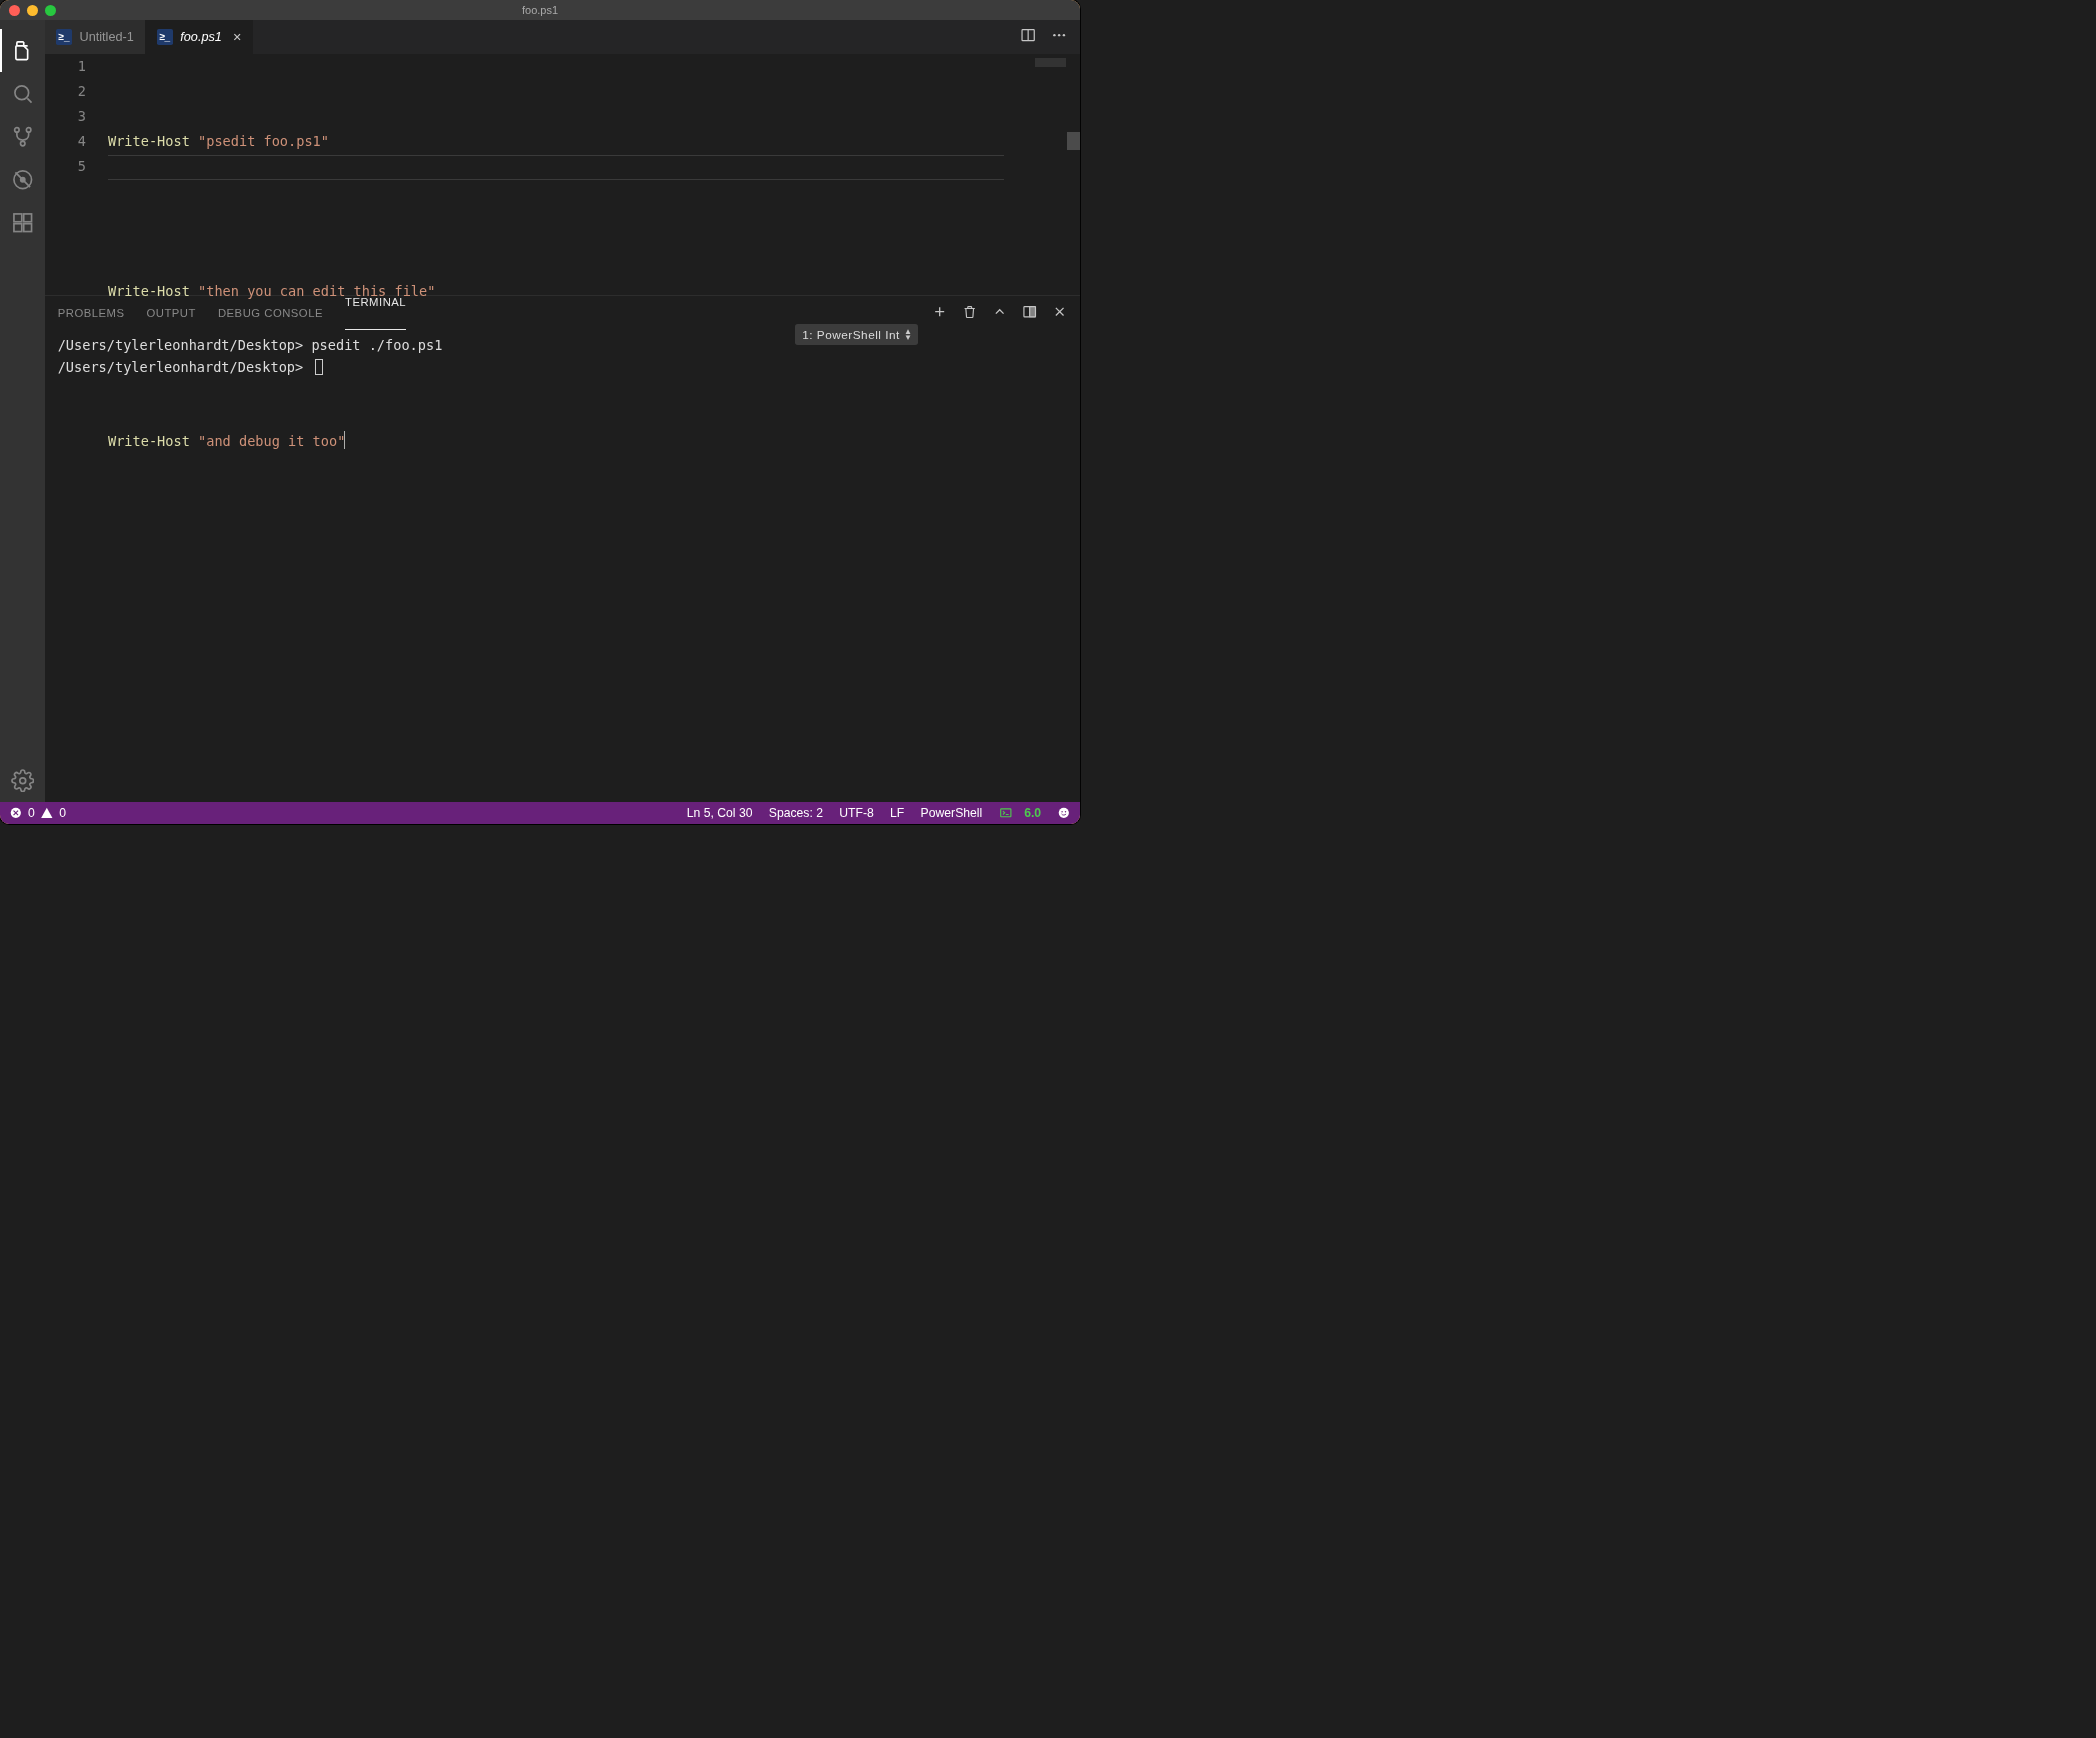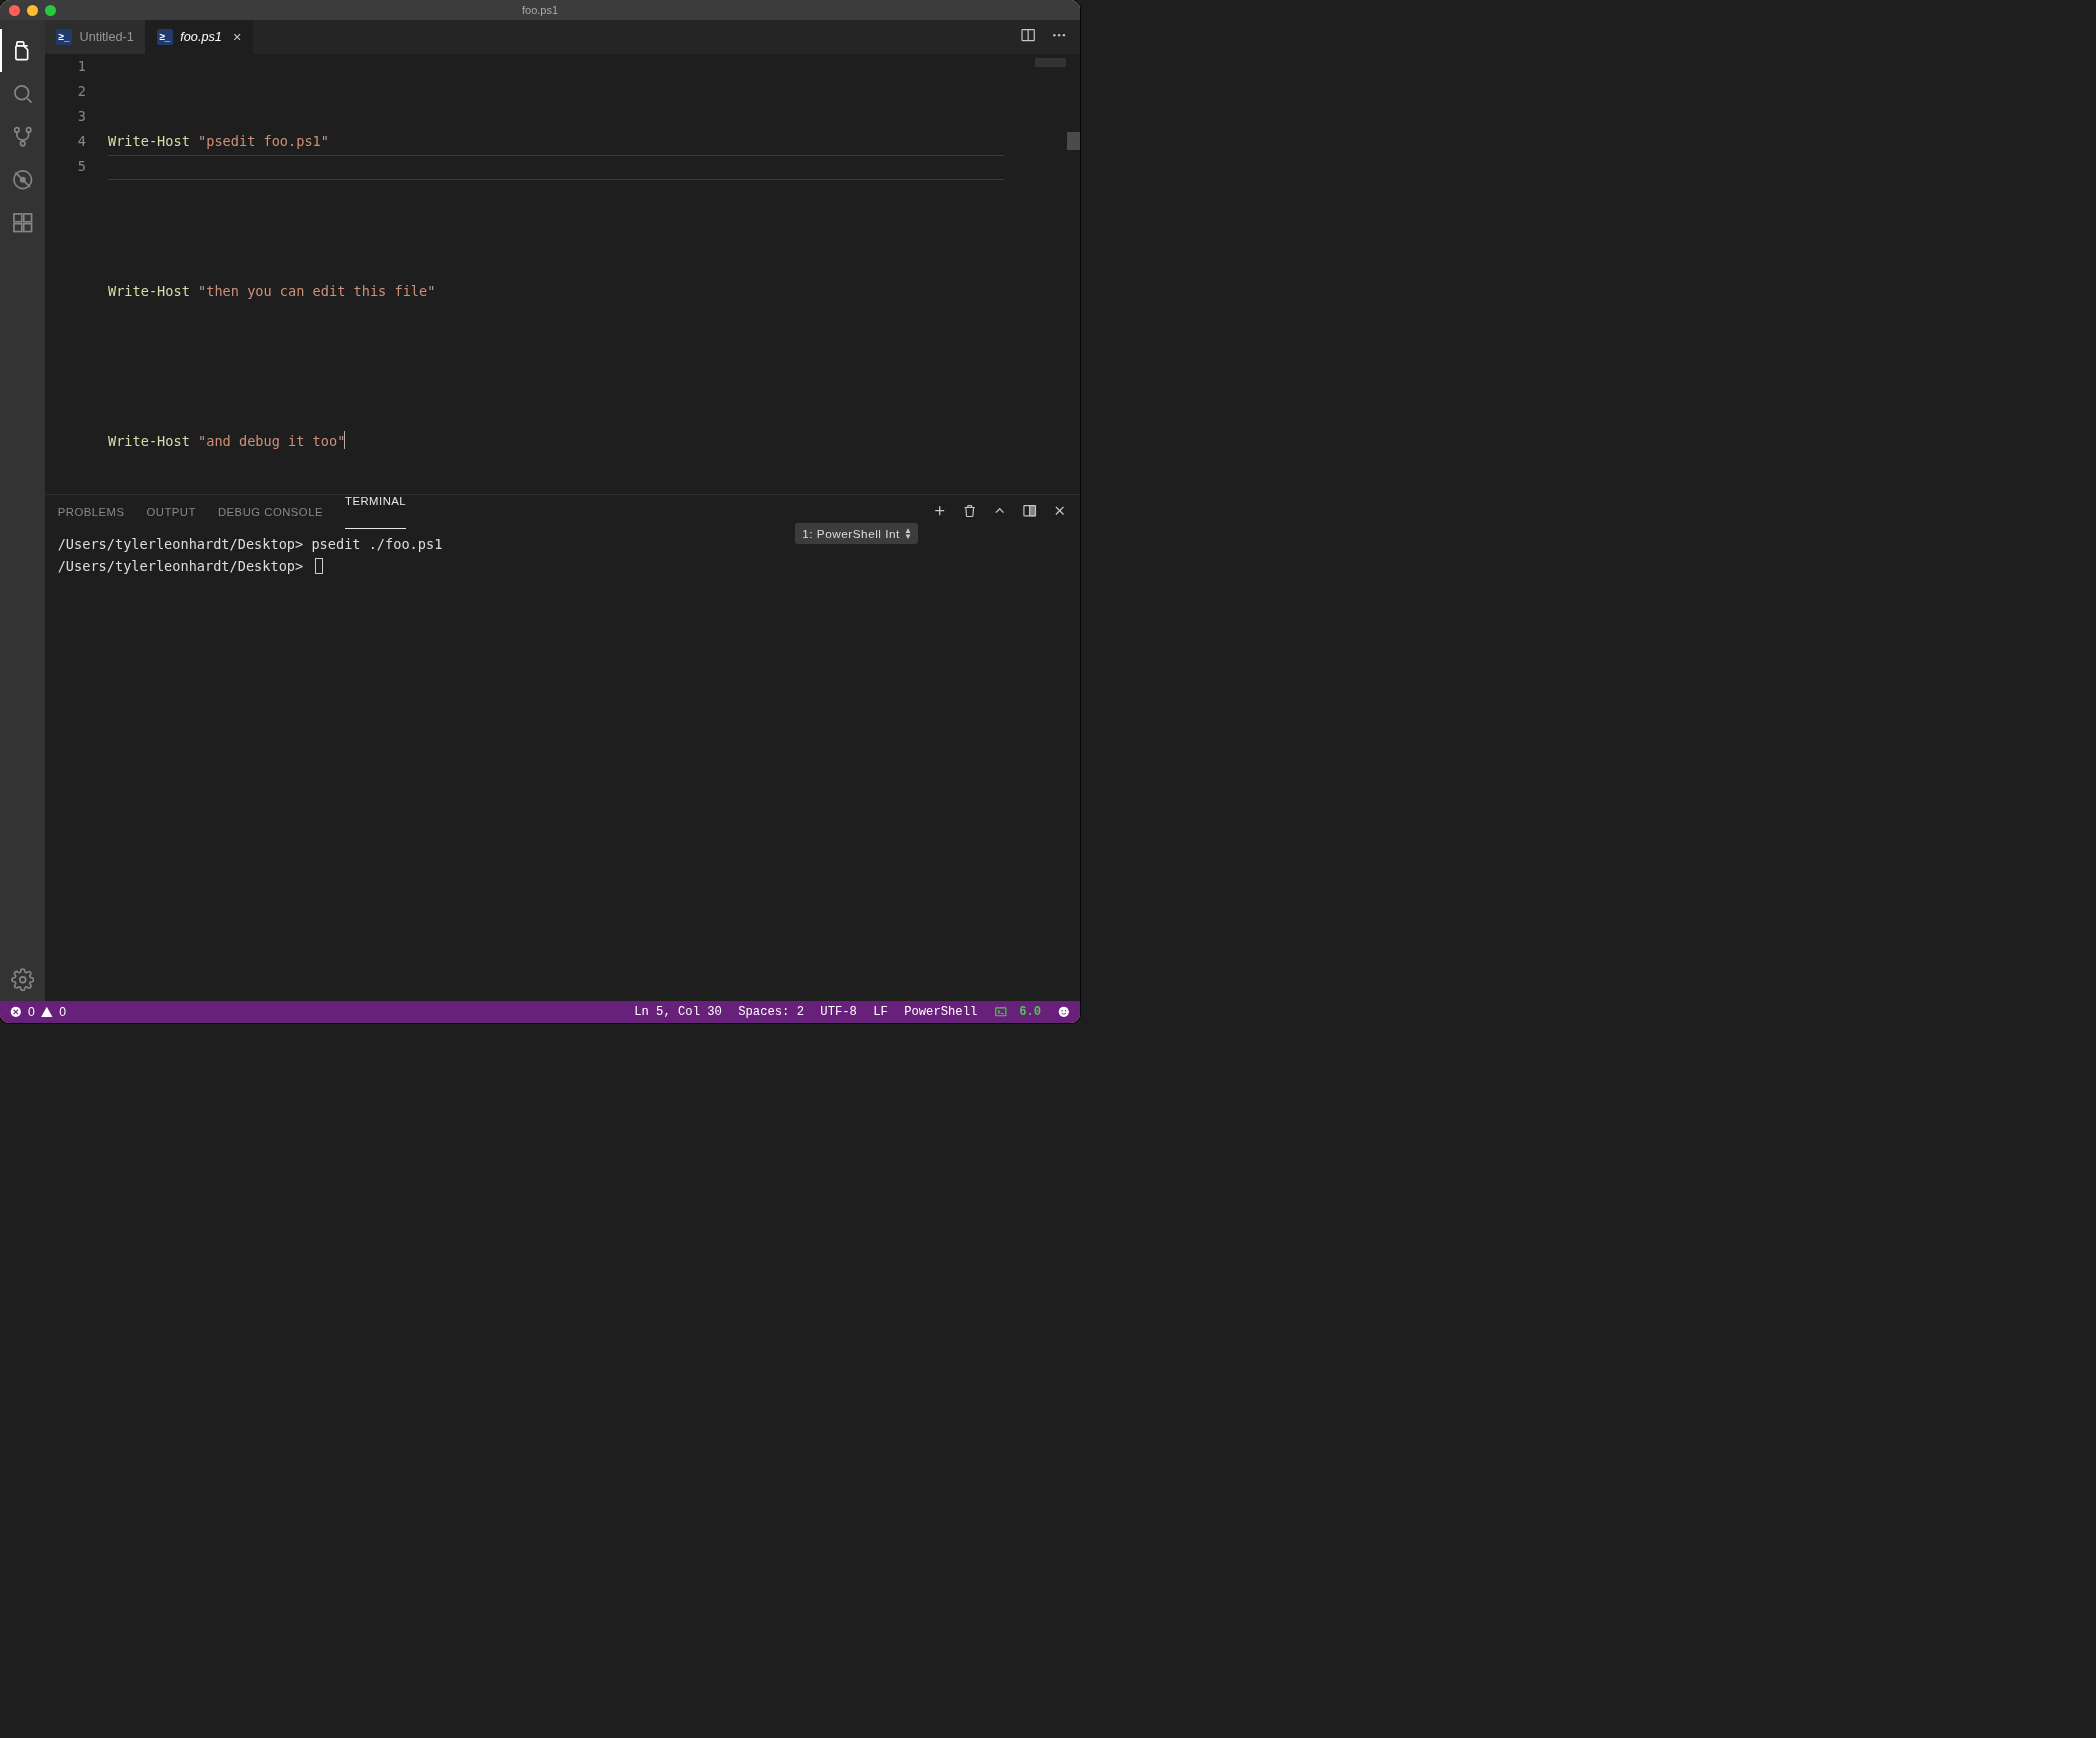--- a/index.html
+++ b/index.html
@@ -5,21 +5,21 @@
   * { box-sizing: border-box; margin: 0; padding: 0; }
   html, body { width: 100%; height: 100%; }
   body {
     font-family: -apple-system, "Helvetica Neue", Arial, sans-serif;
     background: #1e1e1e;
     color: #ccc;
     overflow: hidden;
   }
   .window {
     width: 1080px;
-    height: 1023px;
+    height: 824px;
     background: #fdba74;
     border-radius: 9px;
     overflow: hidden;
     display: flex;
     flex-direction: column;
     box-shadow: 0 0 0 0.9px #000;
     margin: 0;
   }
 
   
@@ -271,21 +271,21 @@
     background: #68217a;
     color: #fff;
     display: flex;
     align-items: center;
     font-size: 12.2px;
     padding: 0 9px;
     gap: 14.5px;
     flex-shrink: 0;
   }
   .statusbar .grp { display: flex; align-items: center; gap: 5.4px; }
-  .statusbar .right { margin-left: auto; display: flex; gap: 16.3px; align-items: center; font-family: Liberation Mono, monospace; }
+  .statusbar .right { margin-left: auto; display: flex; gap: 16.3px; align-items: center; }
   .statusbar svg { width: 13.6px; height: 13.6px; vertical-align: -1.8px; }
   .status-btn { display:flex; align-items:center; gap:4.5px; }
   .sb-green { color: #4ec94e; font-weight: 600; display:flex; align-items:center; gap:12px;}
 </style>
 </head>
 <body>
 
 <div class="window">
 
   <div class="titlebar">

